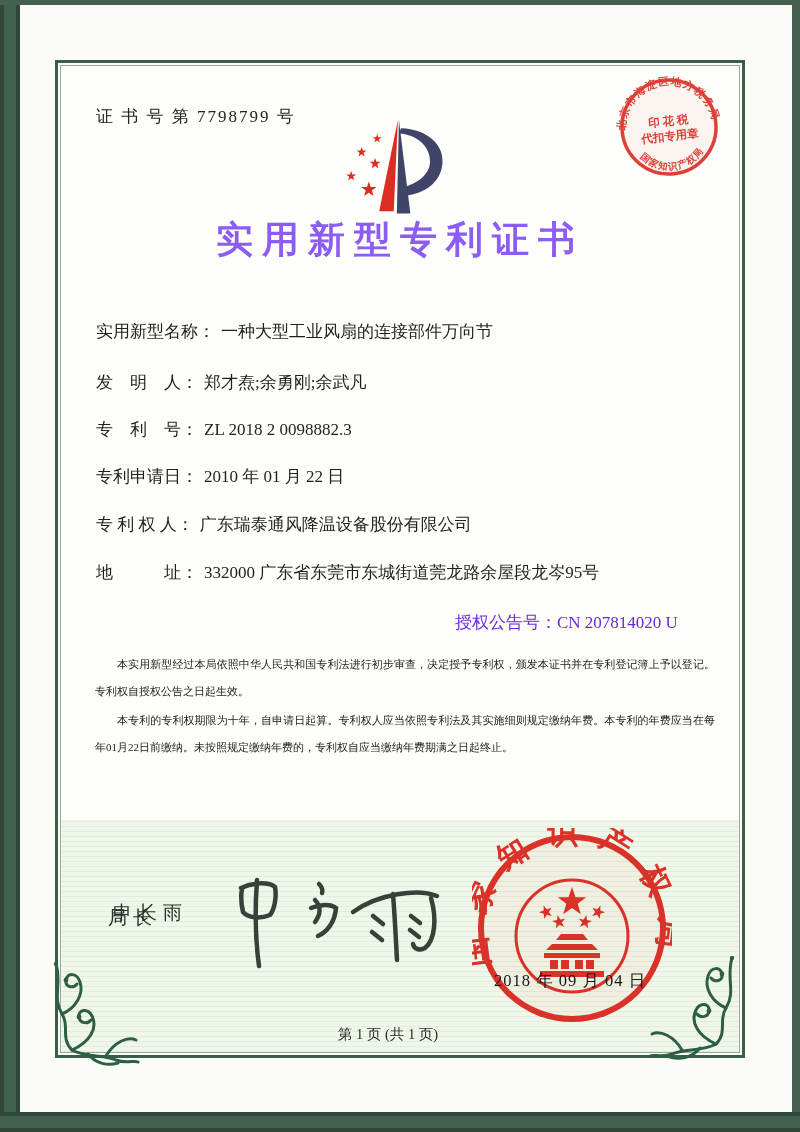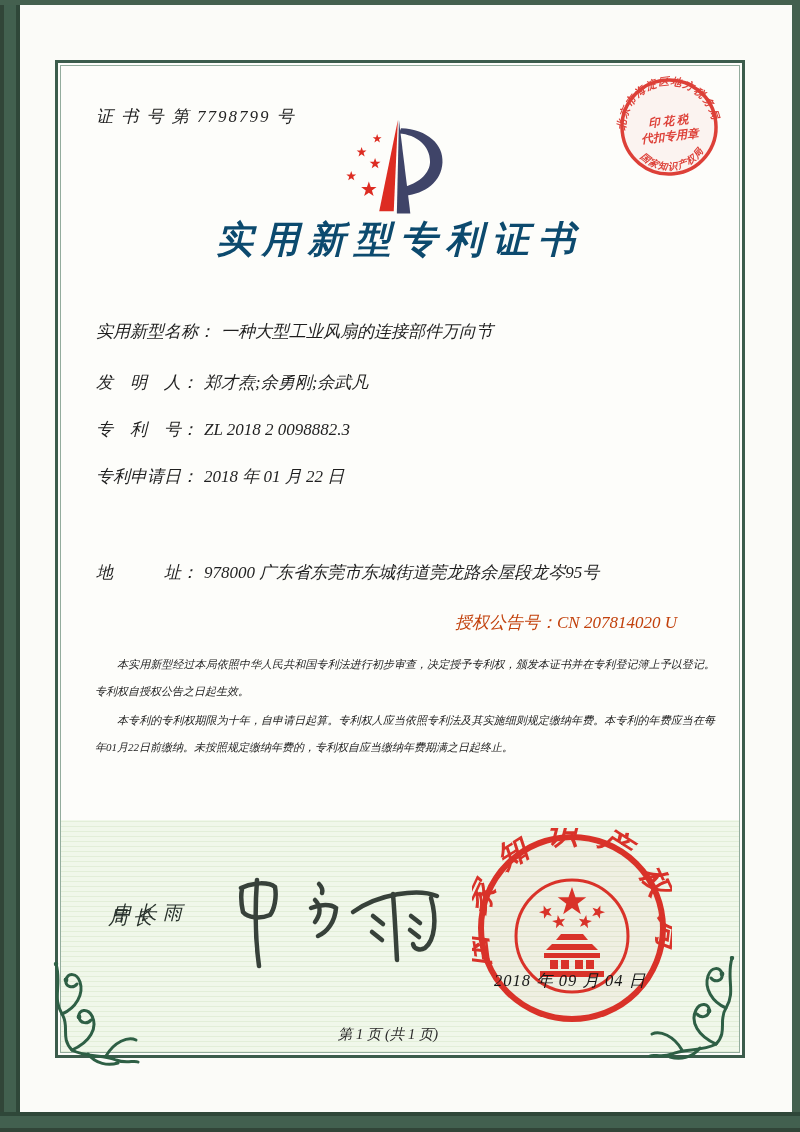--- a/index.html
+++ b/index.html
@@ -1,43 +1,42 @@
 <!DOCTYPE html>
 <html><head>
 <meta charset="utf-8">
 <style>
   html,body{margin:0;padding:0;background:#ffffff;}
   .page{
     position:relative;width:800px;height:1132px;overflow:hidden;
     background:#fbfbf8;
     font-family:"Liberation Serif","DejaVu Serif",serif;
     color:#2b2b2b;
-    font-style:italic;
   }
   .edge{position:absolute;background:#3e574a;}
   .edge-left{left:0;top:0;width:20px;height:1132px;background:linear-gradient(90deg,#314538 0 4px,#42604f 4px 16px,#2f4739 16px 20px);}
   .edge-bottom{left:0;top:1112px;width:800px;height:20px;background:linear-gradient(0deg,#314538 0 4px,#42604f 4px 16px,#2f4739 16px 20px);}
   .edge-right{left:792px;top:0;width:8px;height:1132px;background:#44604f;}
   .edge-top{left:0;top:0;width:800px;height:5px;background:#44604f;}
   .frame{position:absolute;left:55px;top:60px;width:684px;height:992px;border:3px solid #3c5c4c;background:#fdfdfa;}
   .frame-inner{position:absolute;left:2px;top:2px;right:2px;bottom:2px;border:1px solid #93ac9d;}
   .green-band{
     position:absolute;left:61px;top:820px;width:678px;height:232px;
     background:repeating-linear-gradient(0deg,#e2eed8 0 1px,#f0f7ea 1px 5px);
   }
   .cert-no{position:absolute;left:96px;top:105px;font-size:17px;letter-spacing:2px;color:#222;}
   .logo{position:absolute;left:338px;top:118px;}
   .title{
     position:absolute;left:0;top:215px;width:800px;text-align:center;
-    font-size:37px;font-weight:bold;letter-spacing:9px;color:#0c4a6e;
+    font-size:37px;font-weight:bold;letter-spacing:9px;color:#8b5cf6;
   }
   .field{position:absolute;left:96px;font-size:17px;white-space:nowrap;color:#1f1f1f;text-align:center;}
   .field .lbl{display:inline-block;}
   .field .val{display:inline-block;margin-left:6px;}
-  .field-grant-no{position:absolute;left:455px;font-size:17px;white-space:nowrap;color:#c2410c;}
+  .field-grant-no{position:absolute;left:455px;font-size:17px;white-space:nowrap;color:#6d28d9;}
   .paras{position:absolute;left:95px;top:651px;width:620px;font-size:11px;line-height:26.5px;text-align:justify;color:#1d1d1d;}
   .paras p{margin:0 0 3px 0;text-indent:2em;}
   .director-title{position:absolute;left:108px;top:905px;font-size:19px;letter-spacing:6px;color:#26302a;}
   .director-name{position:absolute;left:113px;top:900px;font-size:19px;letter-spacing:6px;color:#26302a;}
   .signature{position:absolute;left:215px;top:862px;}
   .tax-stamp{position:absolute;left:606px;top:64px;transform:rotate(-6deg);}
   .official-seal{position:absolute;left:472px;top:828px;}
   .seal-date{position:absolute;left:494px;top:970px;font-size:16.5px;letter-spacing:1px;color:#161616;z-index:6;}
   .page-footer{position:absolute;left:0;top:1025px;width:776px;text-align:center;font-size:14.5px;color:#2a2a2a;z-index:3;}
   .ornament{position:absolute;z-index:2;}
@@ -84,24 +83,27 @@
   <div class="field" style="top:320px">
     <span class="lbl">实用新型名称：</span><span class="val">一种大型工业风扇的连接部件万向节</span>
   </div>
   <div class="field" style="top:371px">
     <span class="lbl">发　明　人：</span><span class="val">郑才焘;余勇刚;余武凡</span>
   </div>
   <div class="field" style="top:418px">
     <span class="lbl">专　利　号：</span><span class="val">ZL 2018 2 0098882.3</span>
   </div>
   <div class="field" style="top:465px">
-    <span class="lbl">专利申请日：</span><span class="val">2018 年 01 月 22 日</span>
+    <span class="lbl">专利申请日：</span><span class="val">2010 年 01 月 22 日</span>
+  </div>
+  <div class="field" style="top:513px">
+    <span class="lbl">专 利 权 人：</span><span class="val">广东瑞泰通风降温设备股份有限公司</span>
   </div>
   <div class="field" style="top:561px">
-    <span class="lbl">地　　　址：</span><span class="val">978000 广东省东莞市东城街道莞龙路余屋段龙岑95号</span>
+    <span class="lbl">地　　　址：</span><span class="val">332000 广东省东莞市东城街道莞龙路余屋段龙岑95号</span>
   </div>
   <div class="field-grant-no" style="top:611px">
     <span class="lbl">授权公告号：</span><span class="val">CN 207814020 U</span>
   </div>
 
   <div class="paras">
     <p>本实用新型经过本局依照中华人民共和国专利法进行初步审查，决定授予专利权，颁发本证书并在专利登记簿上予以登记。专利权自授权公告之日起生效。</p>
     <p>本专利的专利权期限为十年，自申请日起算。专利权人应当依照专利法及其实施细则规定缴纳年费。本专利的年费应当在每年01月22日前缴纳。未按照规定缴纳年费的，专利权自应当缴纳年费期满之日起终止。</p>
   </div>
 

